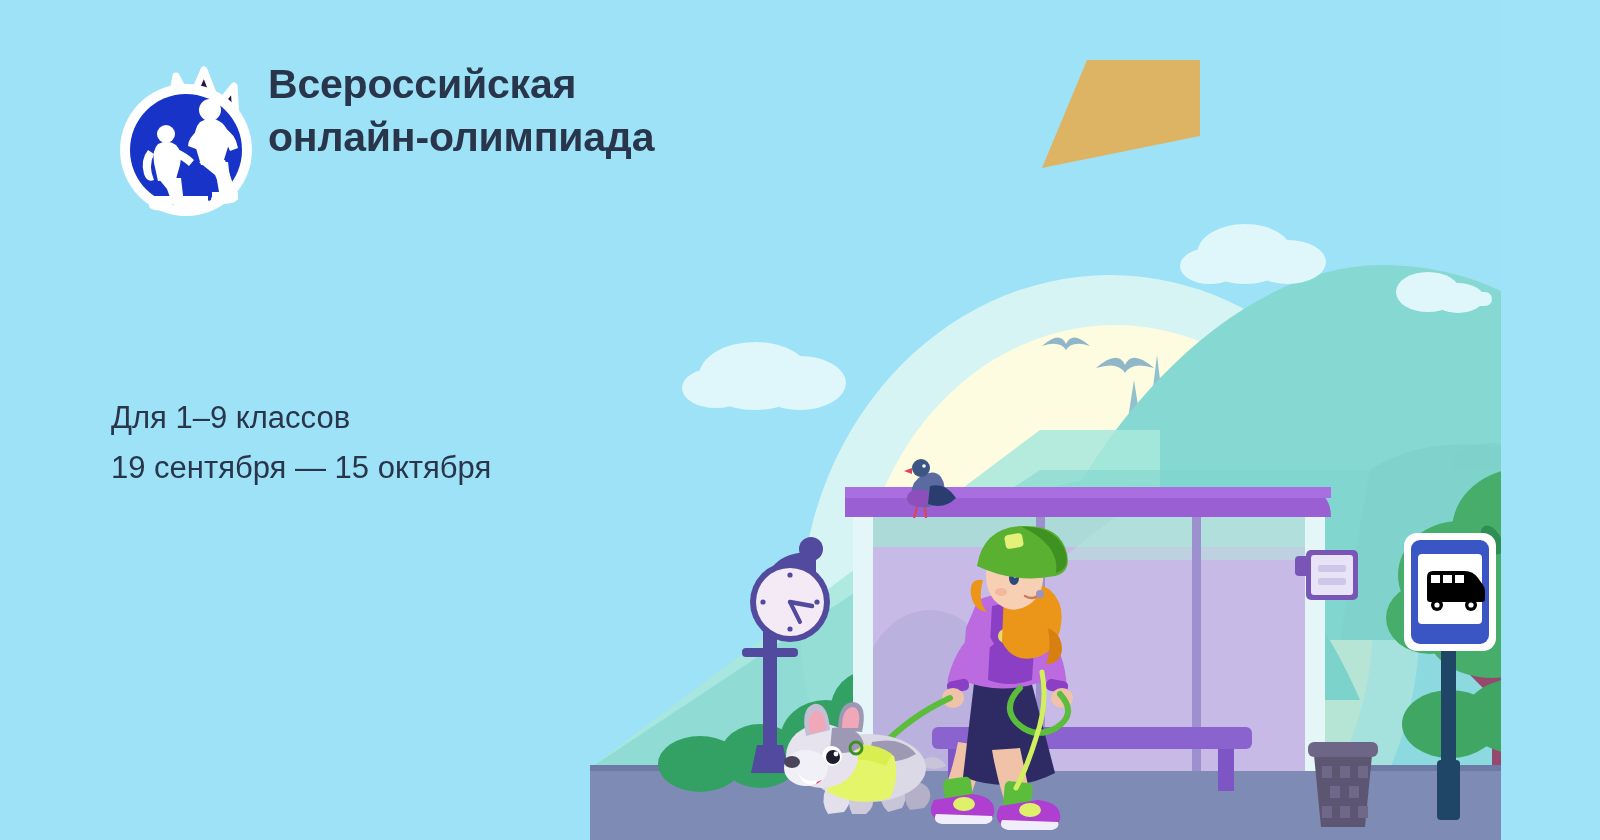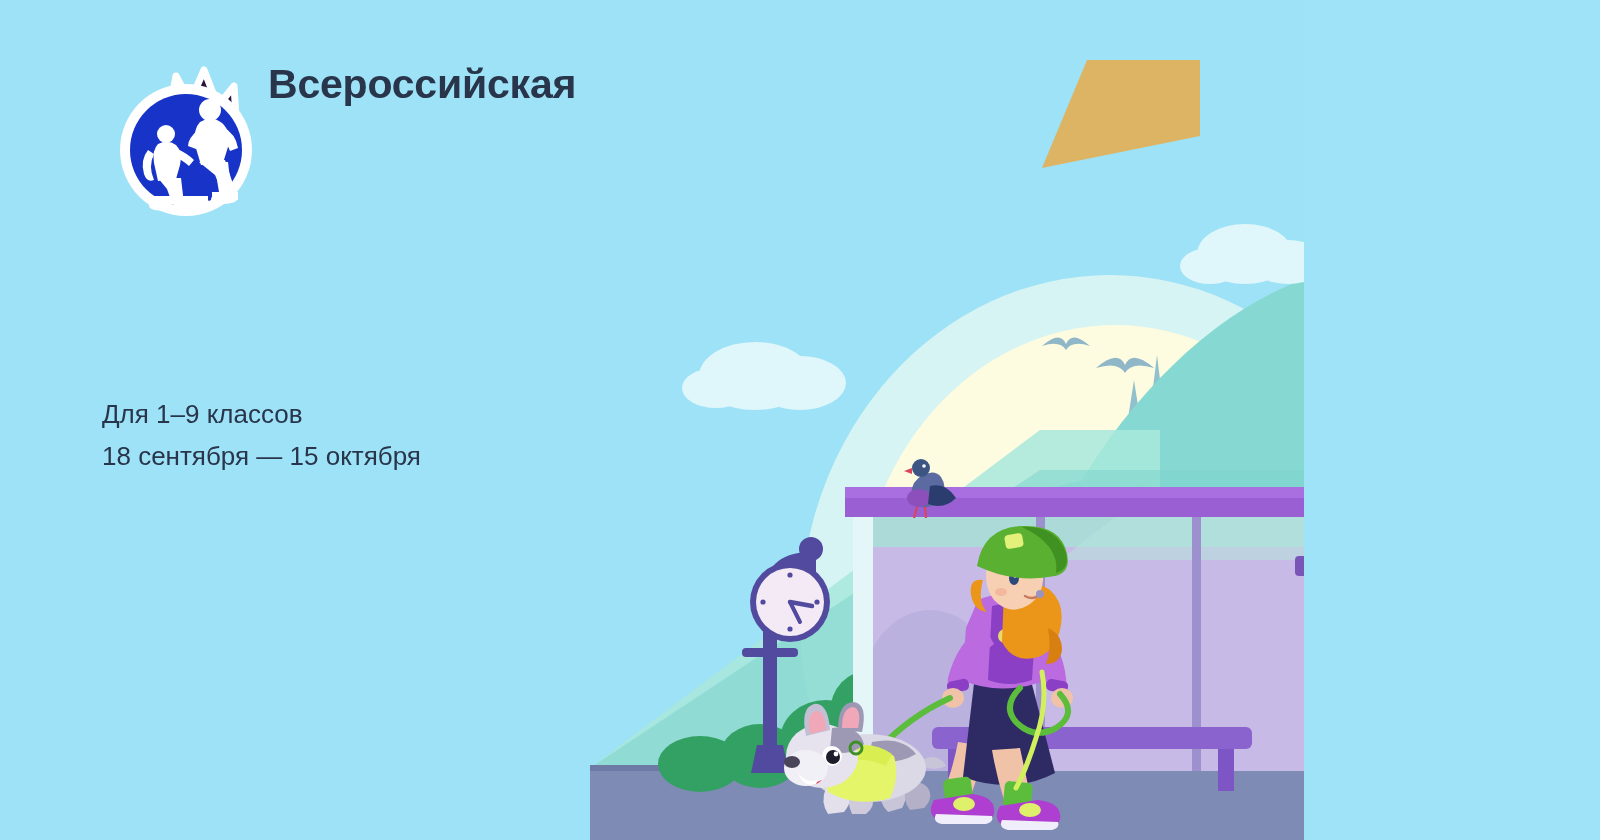--- a/index.html
+++ b/index.html
@@ -1,35 +1,35 @@
 <!DOCTYPE html>
 <html><head>
 <meta charset="utf-8">
 <style>
   html,body{margin:0;padding:0;}
   body{
     width:1600px;height:840px;overflow:hidden;
     font-family:"Liberation Sans","DejaVu Sans",sans-serif;
     background:#9fe3f8;
   }
-  #banner{position:relative;width:1304px;height:840px;overflow:hidden;background:#0ea5e9;}
+  #banner{position:relative;width:1501px;height:840px;overflow:hidden;background:#0ea5e9;}
 
   
   #scene{position:absolute;left:0;top:0;width:1600px;height:840px;}
 
   
   #logo-badge{position:absolute;left:118px;top:62px;width:142px;height:166px;}
   #title{
     position:absolute;left:268px;top:58px;width:640px;
     font-size:41px;line-height:1.30;font-weight:bold;color:#28354a;
     letter-spacing:-0.2px;
   }
   #subtitle{
-    position:absolute;left:102px;top:393px;width:620px;
-    font-size:26px;line-height:1.62;color:#28354a;font-weight:400;
+    position:absolute;left:111px;top:393px;width:620px;
+    font-size:31px;line-height:1.62;color:#28354a;font-weight:400;
   }
 
   
   #np-logo{position:absolute;left:1040px;top:58px;width:560px;height:115px;}
 </style>
 </head>
 <body>
 
 <div id="banner">
 
@@ -360,25 +360,26 @@
       <path d="M53,116 l10,0 l3,26 l-10,2 Z"></path>
       <path d="M57,86 q12,5 19,12 l-5,6 q-8,-7 -16,-10 Z"></path>
       <ellipse cx="42" cy="144" rx="11" ry="4.5"></ellipse>
       <ellipse cx="62" cy="146" rx="11" ry="4.5"></ellipse>
       <path d="M30,88 q-8,10 -4,24 q3,9 10,6 q-6,-14 0,-26 Z"></path>
     </g>
   </svg>
 
   <div id="title">
     <div>Всероссийская</div>
+    <div>онлайн-олимпиада</div>
   </div>
 
   <div id="subtitle">
     <div>Для 1–9 классов</div>
-    <div>18 сентября — 15 октября</div>
+    <div>19 сентября — 15 октября</div>
   </div>
 
   <div id="np-logo">
     <svg width="180" height="115" viewBox="0 0 180 115" xmlns="http://www.w3.org/2000/svg" style="position:absolute;left:0;top:0;">
       <polygon points="47,2 160,2 160,78 2,110" fill="#ddb463"></polygon>
     </svg>
 
   </div>
 
 </div>

